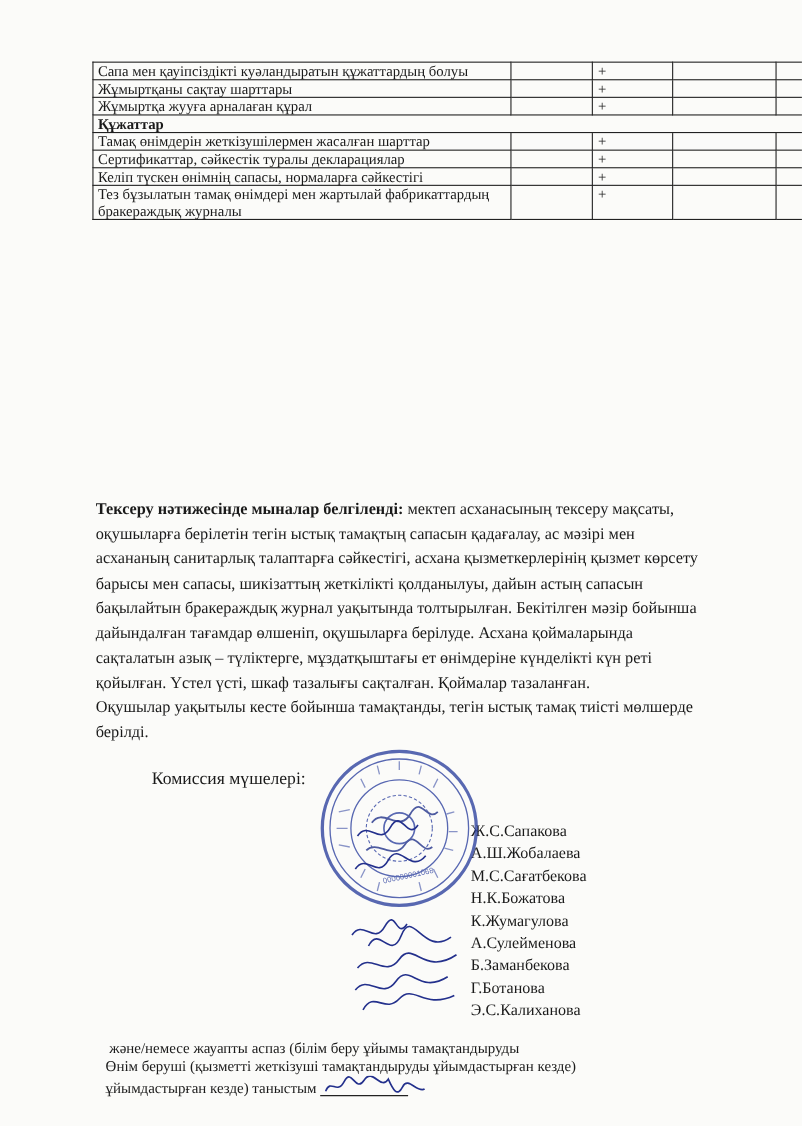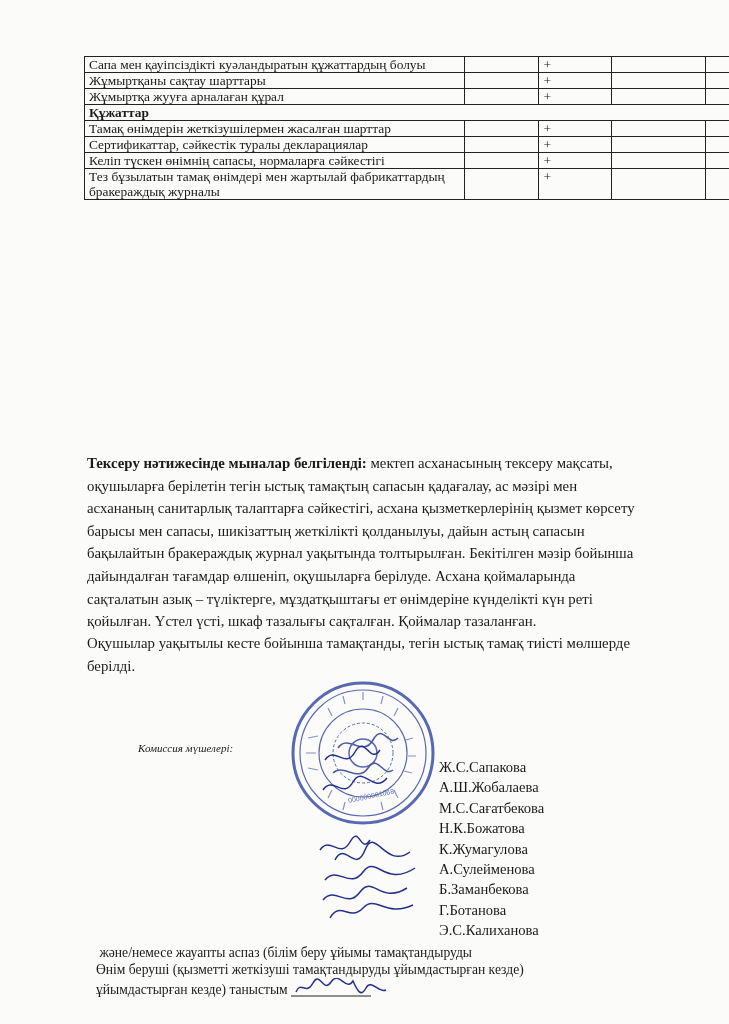--- a/index.html
+++ b/index.html
@@ -32,28 +32,27 @@
   .para {
     position: absolute; left: 87px; width: 560px;
     font-size: 14.8px; line-height: 22.6px;
   }
   .para b { font-weight: bold; }
   #p1 { top: 452px; }
   #p2 { top: 632px; }
   #p3 { top: 687px; }
 
   .members-label {
-    position: absolute; left: 138px; top: 742px;
-    font-size: 11px;
-    font-style: italic;
+    position: absolute; left: 138px; top: 700px;
+    font-size: 16px;
   }
   .members {
     position: absolute; left: 424px; top: 742px;
     font-size: 14.6px; line-height: 20.4px;
-    list-style: none; margin: 15px; padding: 0;
+    list-style: none; margin: 4px; padding: 0;
   }
 
   .stamp {
     position: absolute; left: 288px; top: 678px; width: 150px; height: 150px;
     opacity: 0.78;
   }
   .sigs { position: absolute; left: 315px; top: 740px; width: 110px; height: 180px; }
 
   .footer {
     position: absolute; left: 96px; top: 944px; width: 520px;

